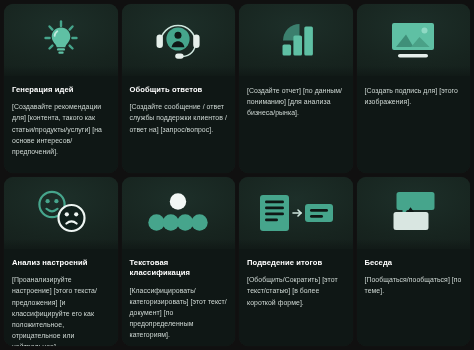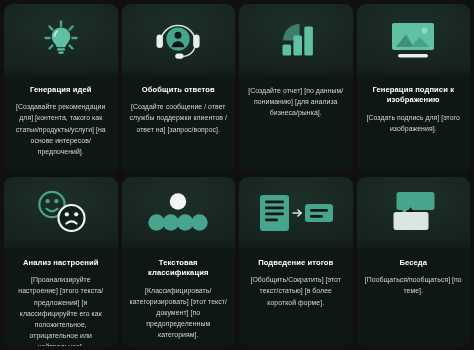--- a/index.html
+++ b/index.html
@@ -19,21 +19,20 @@
     background: #101010;
   }
   .card {
     position: relative;
     border-radius: 9px;
     overflow: hidden;
     background: #14201c;
     display: flex;
     flex-direction: column;
     box-shadow: 0 0 0 0.5px rgba(255,255,255,0.02);
-    text-align: center;
   }
   .icon-area {
     height: 72px;
     flex: 0 0 72px;
     background:
       radial-gradient(ellipse 120% 100% at 50% 30%, #1d2f29 0%, #17241f 55%, #131d1a 100%);
     display: flex;
     align-items: center;
     justify-content: center;
     position: relative;
@@ -139,21 +138,20 @@
         <svg width="58" height="46" viewBox="0 0 58 46">
           <rect x="8" y="6" width="42" height="27" rx="2" fill="#5fc0a4"></rect>
           <path d="M12 30 L22 17.5 L29.5 30 Z" fill="#3f8f79"></path>
           <path d="M27 30 L35.5 20 L45.5 30 Z" fill="#4aa187"></path>
           <circle cx="40.5" cy="13.5" r="3" fill="#8fd9c4"></circle>
           <rect x="14" y="37" width="30" height="3.6" rx="1.8" fill="#e6efeb"></rect>
         </svg>
       </span>
     </div>
     <div class="text-area">
-      <div class="card-title">Генерация подписи к изображению</div>
       <div class="card-body">[Создать подпись для] [этого изображения].</div>
     </div>
   </div>
 
   <div class="card">
     <div class="icon-area">
       <span>
         <svg width="62" height="52" viewBox="0 0 62 52">
           <circle cx="22" cy="17.5" r="12.6" fill="none" stroke="#46a58c" stroke-width="2.2"></circle>
           <circle cx="17.6" cy="14.2" r="2.1" fill="#46a58c"></circle>

